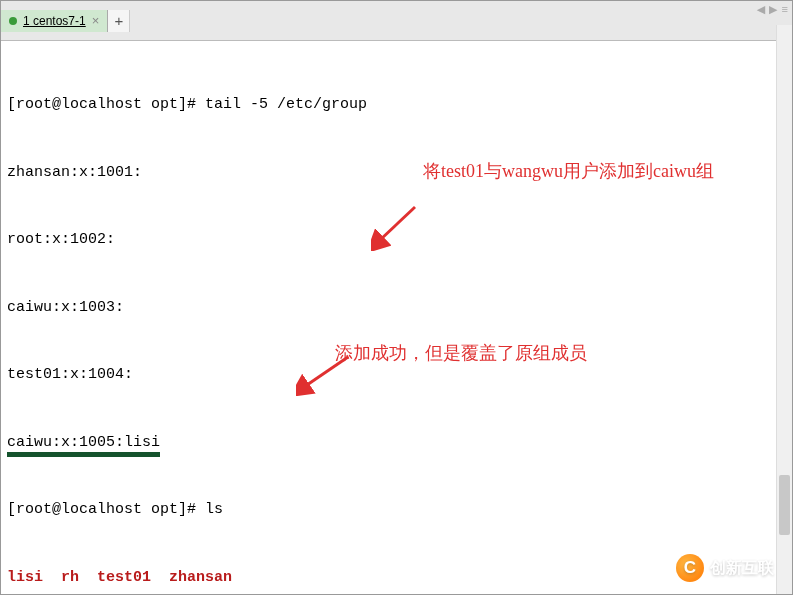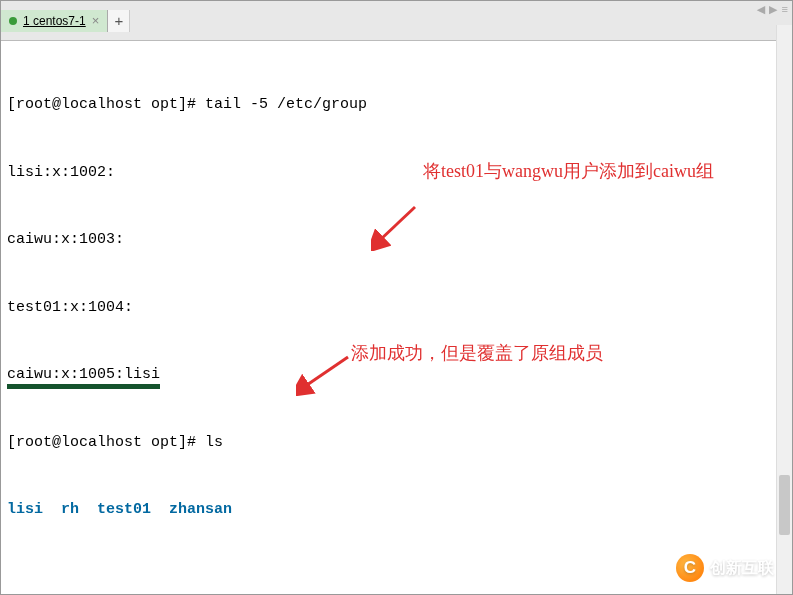--- a/index.html
+++ b/index.html
@@ -48,21 +48,21 @@
     }
     .tab-nav span { cursor: pointer; }
     .terminal {
       padding: 8px 6px;
       line-height: 22.5px;
       white-space: pre;
       position: relative;
       height: calc(100% - 24px);
     }
     .line { display: block; }
-    .dir-blue { color: #0369a1; font-weight: bold; }
+    .dir-blue { color: #b91c1c; font-weight: bold; }
     .underline-red {
       border-bottom: 5px solid #14532d;
       padding-bottom: 1px;
     }
     .annotation {
       position: absolute;
       color: #e03030;
       font-family: "SimSun", "Songti SC", serif;
       font-size: 18px;
       white-space: normal;
@@ -101,21 +101,22 @@
   <div class="tab-add">+</div>
   <div class="tab-nav">
     <span>◀</span>
     <span>▶</span>
     <span>≡</span>
   </div>
 </div>
 
 <div class="terminal">
   <span class="line"><span>[root@localhost opt]# </span><span>tail -5 /etc/group</span></span>
-  <span class="line">lisi:x:1002:</span>
+  <span class="line">zhansan:x:1001:</span>
+  <span class="line">root:x:1002:</span>
   <span class="line">caiwu:x:1003:</span>
   <span class="line">test01:x:1004:</span>
   <span class="line"><span class="underline-red">caiwu:x:1005:lisi</span></span>
   <span class="line"><span>[root@localhost opt]# </span><span>ls</span></span>
   <span class="line"><span class="dir-blue">lisi</span>  <span class="dir-blue">rh</span>  <span class="dir-blue">test01</span>  <span class="dir-blue">zhansan</span></span>
   
   
   
   
   
@@ -126,21 +127,21 @@
   <div class="annotation" style="left:422px; top:118px; width:320px;">将test01与wangwu用户添加到caiwu组</div>
   <svg class="arrow" style="left:370px; top:160px;" width="48" height="50">
     <defs>
         <marker id="ah1" markerWidth="8" markerHeight="8" refX="2" refY="4" orient="auto">
           <path d="M0,0 L8,4 L0,8 Z" fill="#e03030"></path>
         </marker>
       </defs>
     <line x1="44" y1="6" x2="8" y2="40" stroke="#e03030" stroke-width="3" marker-end="url(#ah1)"></line>
   </svg>
 
-  <div class="annotation" style="left:350px; top:300px; width:380px;">添加成功，但是覆盖了原组成员</div>
+  <div class="annotation" style="left:334px; top:300px; width:380px;">添加成功，但是覆盖了原组成员</div>
   <svg class="arrow" style="left:295px; top:310px;" width="60" height="45">
     <defs>
         <marker id="ah2" markerWidth="8" markerHeight="8" refX="2" refY="4" orient="auto">
           <path d="M0,0 L8,4 L0,8 Z" fill="#e03030"></path>
         </marker>
       </defs>
     <line x1="52" y1="6" x2="8" y2="36" stroke="#e03030" stroke-width="3" marker-end="url(#ah2)"></line>
   </svg>
 </div>
 

